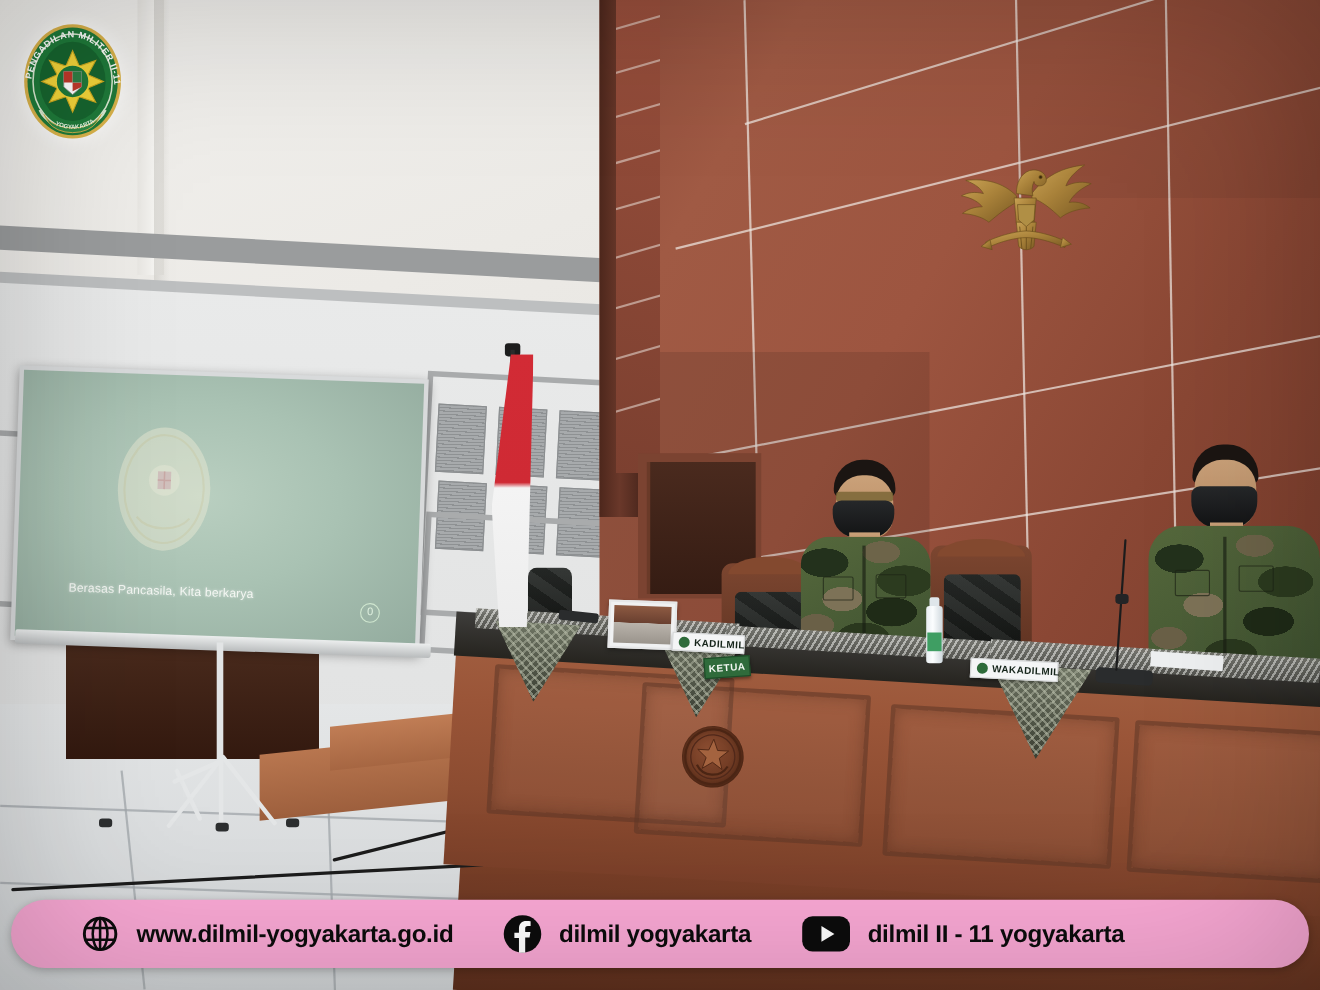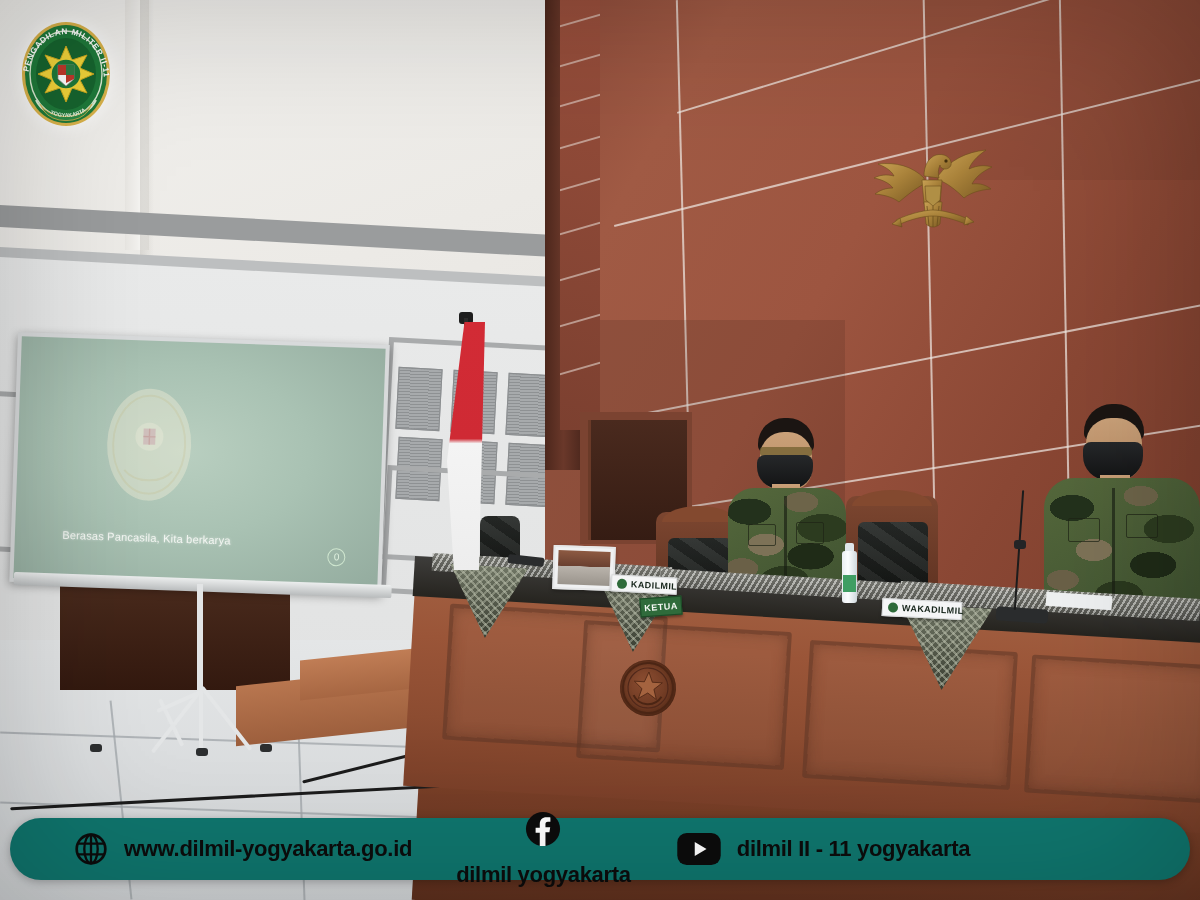--- a/index.html
+++ b/index.html
@@ -220,21 +220,21 @@
       radial-gradient(ellipse 20px 12px at 26% 92%,#233019 0 100%,transparent 101%),
       linear-gradient(150deg,#55683c,#3e5130);
   }
   .skin{background:linear-gradient(180deg,#caa179,#b88b63);}
   .hair{background:#1b1512;}
   .mask{background:linear-gradient(180deg,#26282a,#121314);}
 
   
   #footer{
     left:10px;top:818px;width:1180px;height:62px;
-    background:#0f766e;border-radius:31px;
+    background:#f9a8d4;border-radius:31px;
     display:flex;align-items:center;
     box-shadow:0 2px 8px rgba(0,0,0,.25);
   }
   .fitem{display:flex;align-items:center;gap:14px;}
   .ficon{
     width:38px;height:38px;flex:0 0 38px;
     display:flex;align-items:center;justify-content:center;
   }
   .flabel{
     font-size:22px;font-weight:bold;color:#0c0c0c;
@@ -576,21 +576,21 @@
         <svg viewBox="0 0 38 38" width="34" height="34" aria-hidden="true">
           <circle cx="19" cy="19" r="16" fill="none" stroke="#0c0c0c" stroke-width="3"></circle>
           <ellipse cx="19" cy="19" rx="7.5" ry="16" fill="none" stroke="#0c0c0c" stroke-width="2.6"></ellipse>
           <path d="M3.6 13 H34.4 M3.6 25 H34.4 M19 3 V35" stroke="#0c0c0c" stroke-width="2.6"></path>
         </svg>
       </span>
       <span class="flabel">www.dilmil-yogyakarta.go.id</span>
     </div>
 
 
-    <div class="fitem" style="margin-left:44px;flex-direction:column;">
+    <div class="fitem" style="margin-left:44px;">
       <span class="ficon">
         <svg viewBox="0 0 38 38" width="36" height="36" aria-hidden="true">
           <circle cx="19" cy="19" r="18" fill="#0c0c0c"></circle>
           <path d="M21.6 37 V22.4 h4.2 l0.8 -5.2 h-5 v-3.3 c0 -1.5 0.5 -2.5 2.6 -2.5 h2.6 V6.8
                    c-0.5 -0.1 -2.2 -0.2 -4.2 -0.2 c-4.2 0 -7 2.5 -7 7.2 v4 h-4.4 v5.2 h4.4 V37 Z" fill="#ffffff"></path>
         </svg>
       </span>
       <span class="flabel">dilmil yogyakarta</span>
     </div>
 

